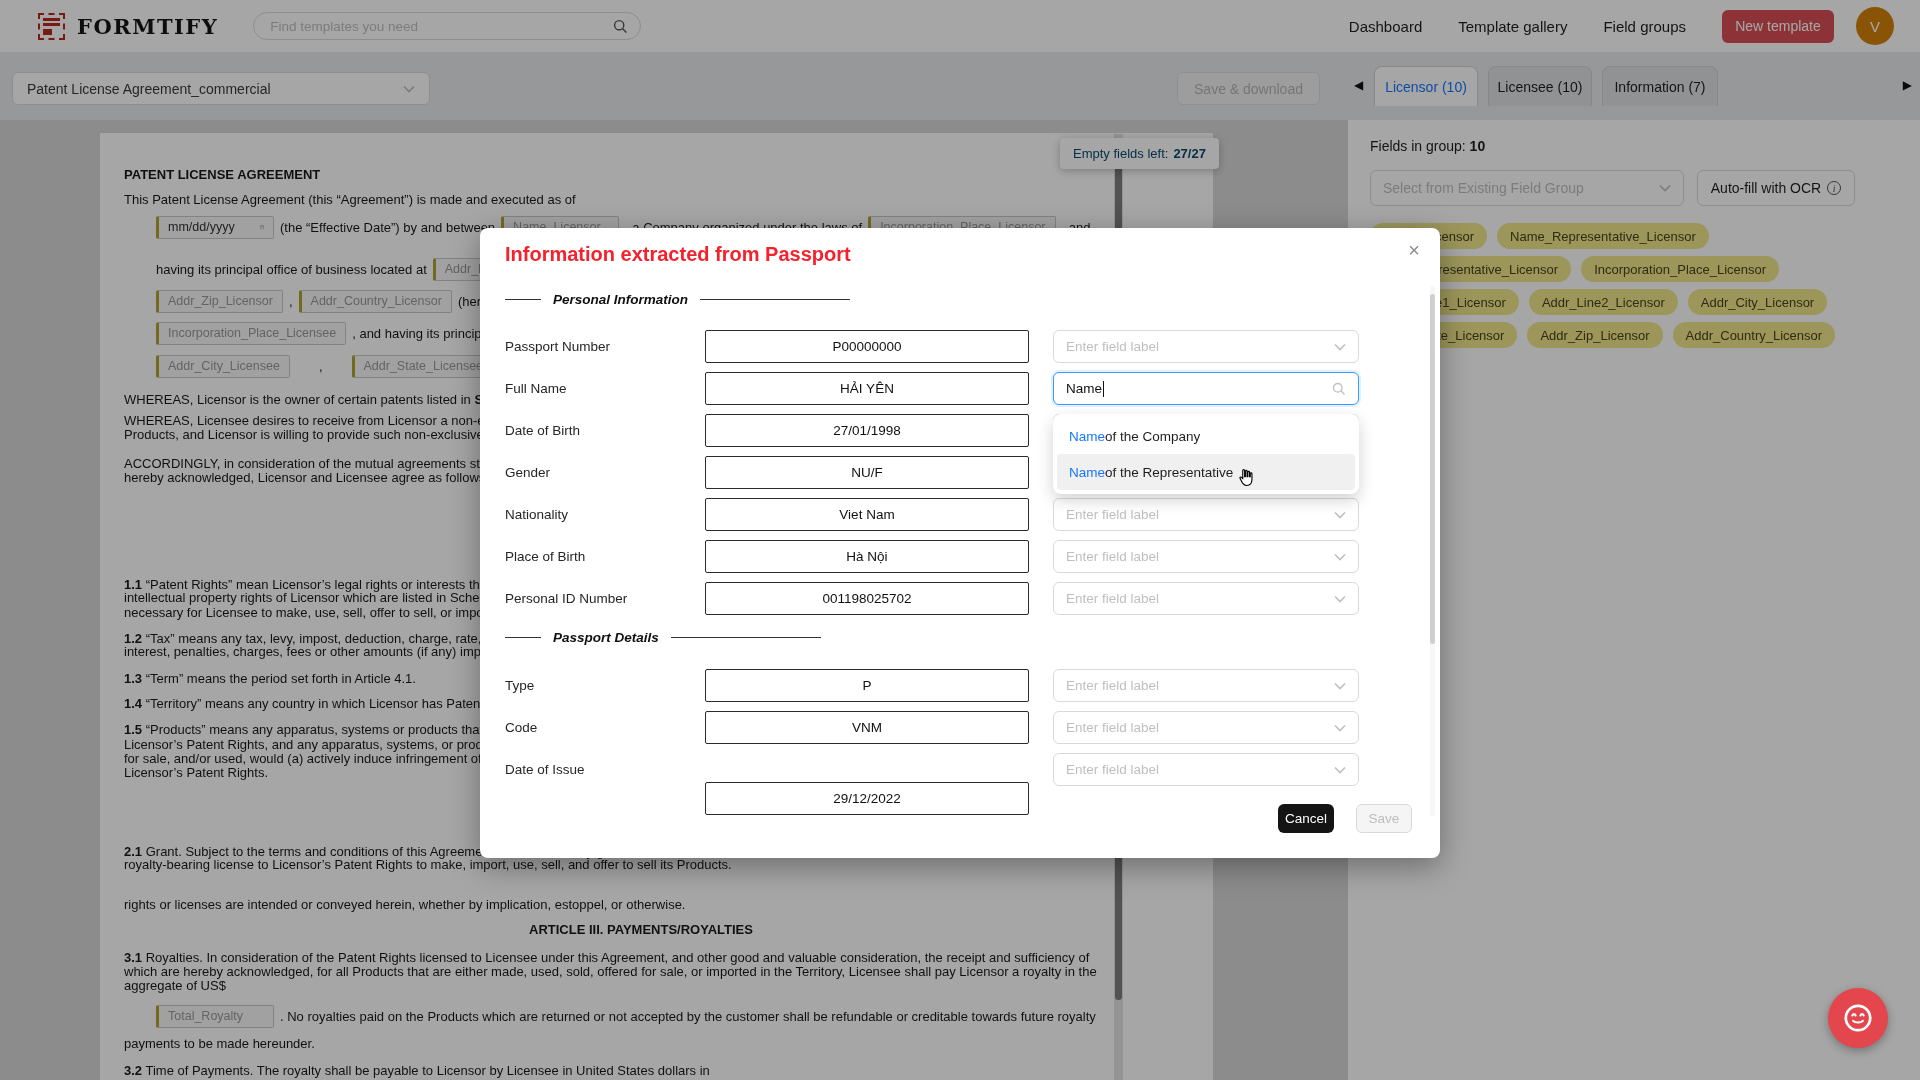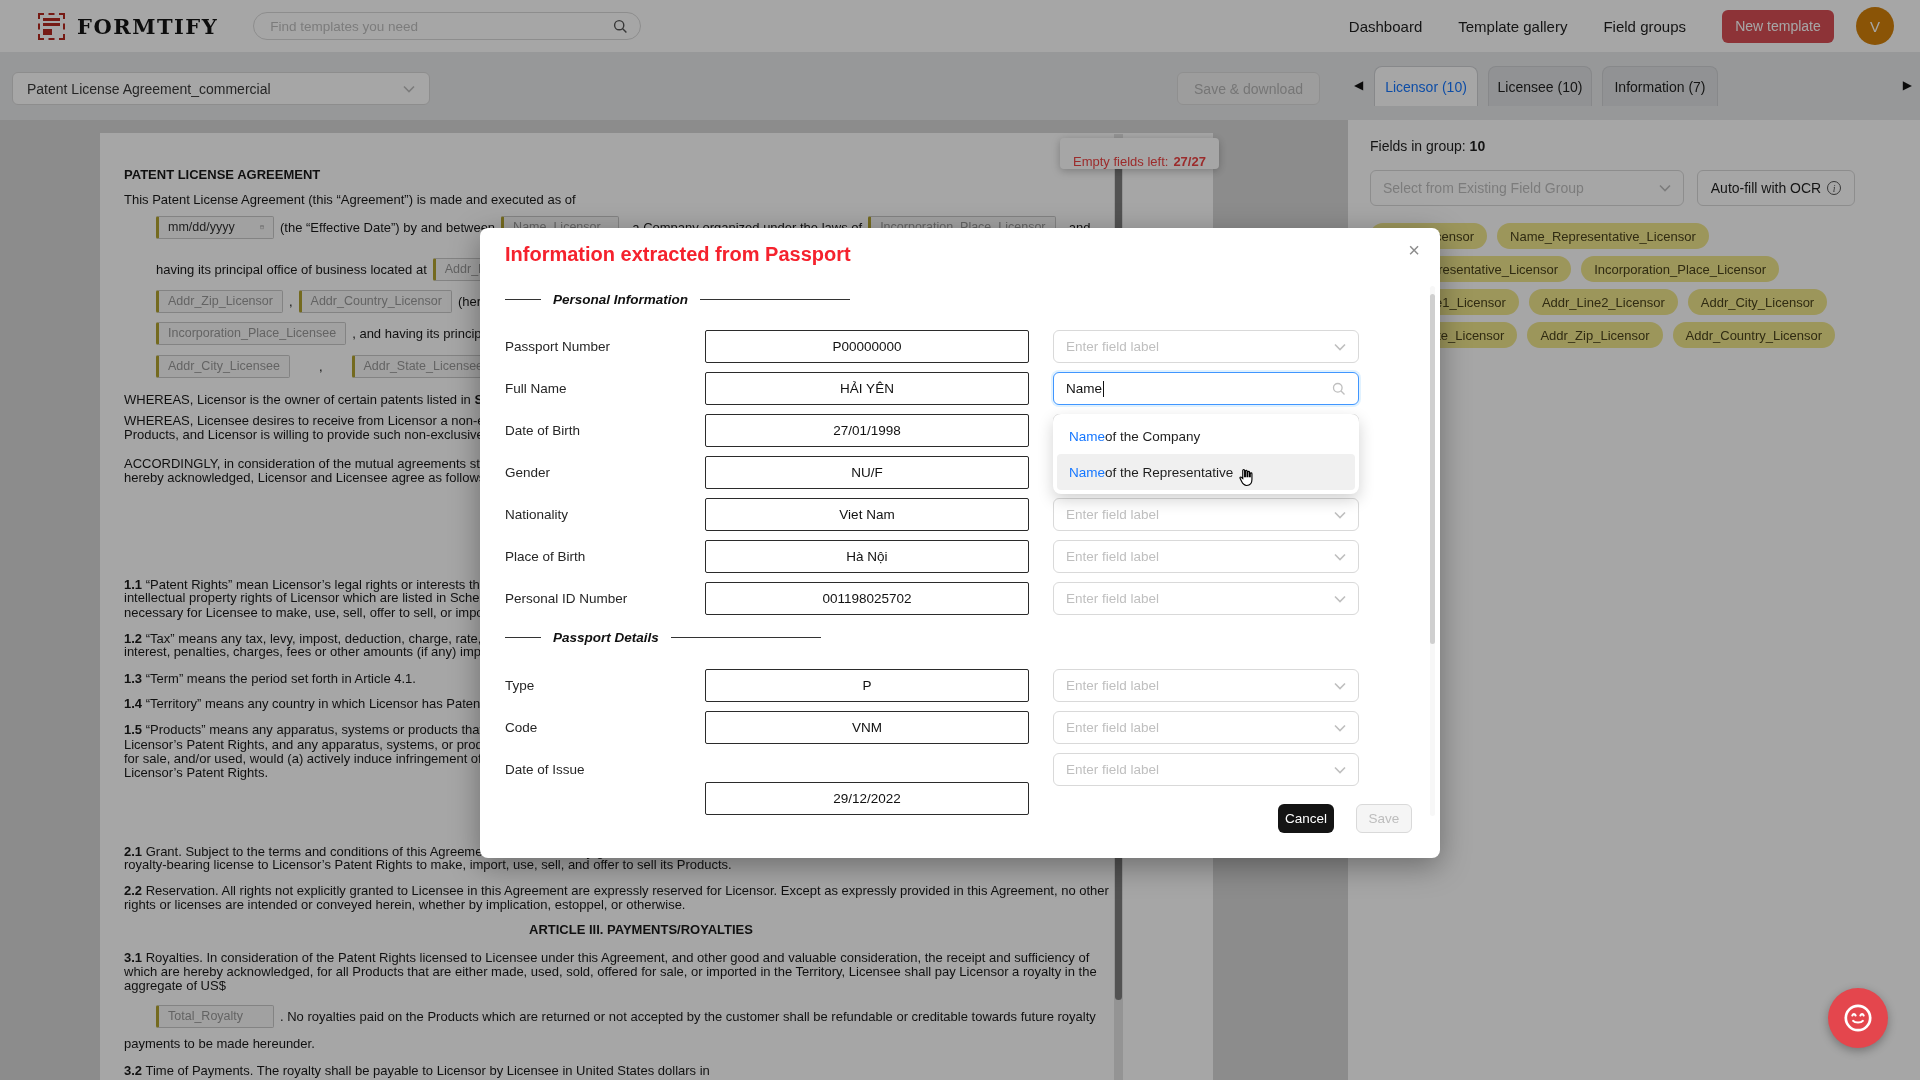--- a/index.html
+++ b/index.html
@@ -39,21 +39,21 @@
   .page { position:absolute; left:100px; top:13px; width:1113px; height:947px; background:#fff; overflow:hidden; }
   .doc-line { position:absolute; left:24px; white-space:nowrap; font-size:13px; color:#1a1a1a; }
   .doc-line b { font-weight:bold; }
   .doc-line.center { left:0; width:1066px; text-align:center; font-weight:bold; }
   .doc-line.fields { display:flex; align-items:center; gap:6px; height:24px;padding-left:32px; }
   .doc-chip { display:inline-flex; align-items:center; height:23px; min-width:118px; background:#f7f7f7; border:1px solid #c9c9c9; border-left:3px solid #b3a330; border-radius:2px; padding:0 9px; color:#999; font-size:12.5px; cursor:pointer; }
   .doc-chip.dark { color:#333; }
   .doc-chip svg { margin-left:auto; padding-left:8px; }
   .doc-scrollbar { position:absolute; left:1114px; top:14px; width:9px; height:946px; background:#e3e3e3; }
   .doc-thumb { position:absolute; left:1px; top:14px; width:7px; height:852px; background:#7e7e7e; border-radius:4px; }
-  .badge { position:absolute; left:1060px; top:18px; height:31px; background:#fff; border-radius:4px; box-shadow:0 2px 8px rgba(0,0,0,.25); display:flex; align-items:flex-end; padding:0 13px; font-size:13px; color:#ef4444; z-index:6; }
+  .badge { position:absolute; left:1060px; top:18px; height:31px; background:#fff; border-radius:4px; box-shadow:0 2px 8px rgba(0,0,0,.25); display:flex; align-items:center; padding:0 13px; font-size:13px; color:#0c4a6e; z-index:6; }
   .badge b { margin-left:5px; }
 
   .sidepanel { position:absolute; left:1348px; top:120px; width:572px; height:960px; background:#fff; z-index:1; }
   .fig-label { position:absolute; left:22px; top:18px; font-size:14px; color:#1f1f1f; }
   .fig-label b { font-weight:bold; }
   .grp-select { position:absolute; left:22px; top:50px; width:314px; height:36px; border:1px solid #d9d9d9; border-radius:6px; display:flex; align-items:center; padding:0 12px; font-size:14px; color:#bfbfbf; background:#fff; cursor:pointer; }
   .grp-select .chev { margin-left:auto; }
   .btn-ocr { position:absolute; left:349px; top:50px; width:158px; height:36px; border:1px solid #d9d9d9; border-radius:6px; background:#fff; font-size:14px; color:#1f1f1f; display:flex; align-items:center; justify-content:center; gap:6px; cursor:pointer; }
   .info-i { display:inline-flex; width:14px; height:14px; border:1px solid #555; border-radius:50%; font-size:10px; align-items:center; justify-content:center; color:#555; font-style:italic; font-family:"Liberation Serif", serif; }
   .chips { position:absolute; left:22px; top:103px; width:540px; }
@@ -188,21 +188,20 @@
         <div class="doc-line" style="top: 498px;"><b>1.2</b><span> “Tax” means any tax, levy, impost, deduction, charge, rate, duty, compulsory loan or withholding, and any</span></div>
         <div class="doc-line" style="top: 511px;"><span>interest, penalties, charges, fees or other amounts (if any) imposed thereon.</span></div>
         <div class="doc-line" style="top: 538px;"><b>1.3</b><span> “Term” means the period set forth in Article 4.1.</span></div>
         <div class="doc-line" style="top: 563px;"><b>1.4</b><span> “Territory” means any country in which Licensor has Patent Rights.</span></div>
         <div class="doc-line" style="top: 589px;"><b>1.5</b><span> “Products” means any apparatus, systems or products that, when made, used, sold, offered</span></div>
         <div class="doc-line" style="top: 604px;"><span>Licensor’s Patent Rights, and any apparatus, systems, or products that, when made, used, offered</span></div>
         <div class="doc-line" style="top: 618px;"><span>for sale, and/or used, would (a) actively induce infringement of, or (b) contributorily infringe</span></div>
         <div class="doc-line" style="top: 632px;"><span>Licensor’s Patent Rights.</span></div>
         <div class="doc-line" style="top: 711px;"><b>2.1</b><span> Grant. Subject to the terms and conditions of this Agreement, Licensor hereby grants Licensee a non-exclusive,</span></div>
         <div class="doc-line" style="top: 724px;"><span>royalty-bearing license to Licensor’s Patent Rights to make, import, use, sell, and offer to sell its Products.</span></div>
-        <div class="doc-line" style="top: 750px;"><b>2.2</b><span> Reservation. All rights not explicitly granted to Licensee in this Agreement are expressly reserved for Licensor. Except as expressly provided in this Agreement, no other</span></div>
         <div class="doc-line" style="top: 764px;"><span>rights or licenses are intended or conveyed herein, whether by implication, estoppel, or otherwise.</span></div>
         <div class="doc-line center" style="top: 789px; padding-left: 16px;"><b>ARTICLE III. PAYMENTS/ROYALTIES</b></div>
         <div class="doc-line" style="top: 817px;"><b>3.1</b><span> Royalties. In consideration of the Patent Rights licensed to Licensee under this Agreement, and other good and valuable consideration, the receipt and sufficiency of</span></div>
         <div class="doc-line" style="top: 831px;"><span>which are hereby acknowledged, for all Products that are either made, used, sold, offered for sale, or imported in the Territory, Licensee shall pay Licensor a royalty in the</span></div>
         <div class="doc-line" style="top: 845px;"><span>aggregate of US$</span></div>
         <div class="doc-line fields" style="top: 871px;">
           <span class="doc-chip">Total_Royalty</span>
           <span>. No royalties paid on the Products which are returned or not accepted by the customer shall be refundable or creditable towards future royalty</span>
         </div>
         <div class="doc-line" style="top: 903px;"><span>payments to be made hereunder.</span></div>

